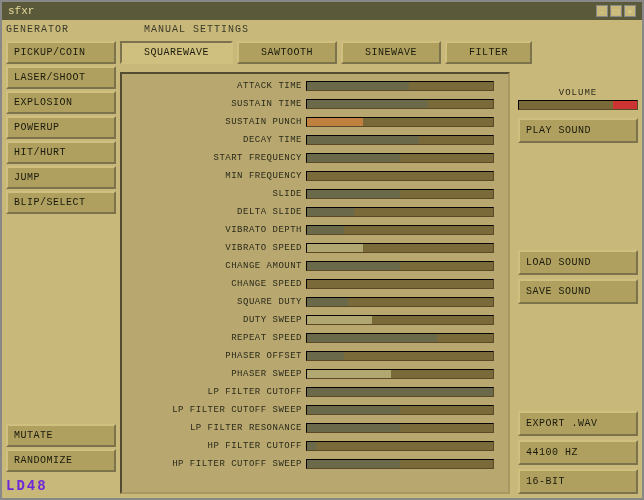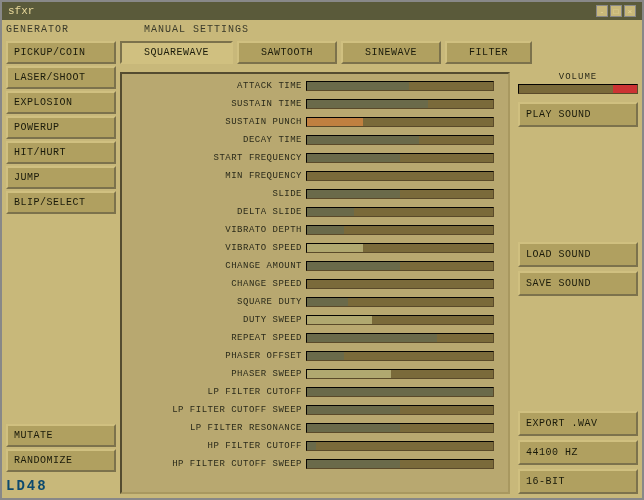--- a/index.html
+++ b/index.html
@@ -89,21 +89,21 @@
 
     .bottom-buttons {
       margin-top: auto;
       display: flex;
       flex-direction: column;
       gap: 2px;
     }
 
     .ld48-label {
       font-size: 14px;
-      color: #0c4a6e;
+      color: #6d28d9;
       font-weight: bold;
       letter-spacing: 2px;
       margin-top: 4px;
     }
 
     .right-section {
       flex: 1;
       display: flex;
       flex-direction: column;
       gap: 4px;
@@ -199,20 +199,21 @@
       width: 120px;
       flex-shrink: 0;
       display: flex;
       flex-direction: column;
       gap: 4px;
       align-items: stretch;
     }
 
     .volume-section {
       margin-bottom: 4px;
+      margin-top: 16px;
     }
 
     .volume-label {
       font-size: 9px;
       color: #2a2a1a;
       letter-spacing: 1px;
       text-align: center;
       margin-bottom: 2px;
     }
 

